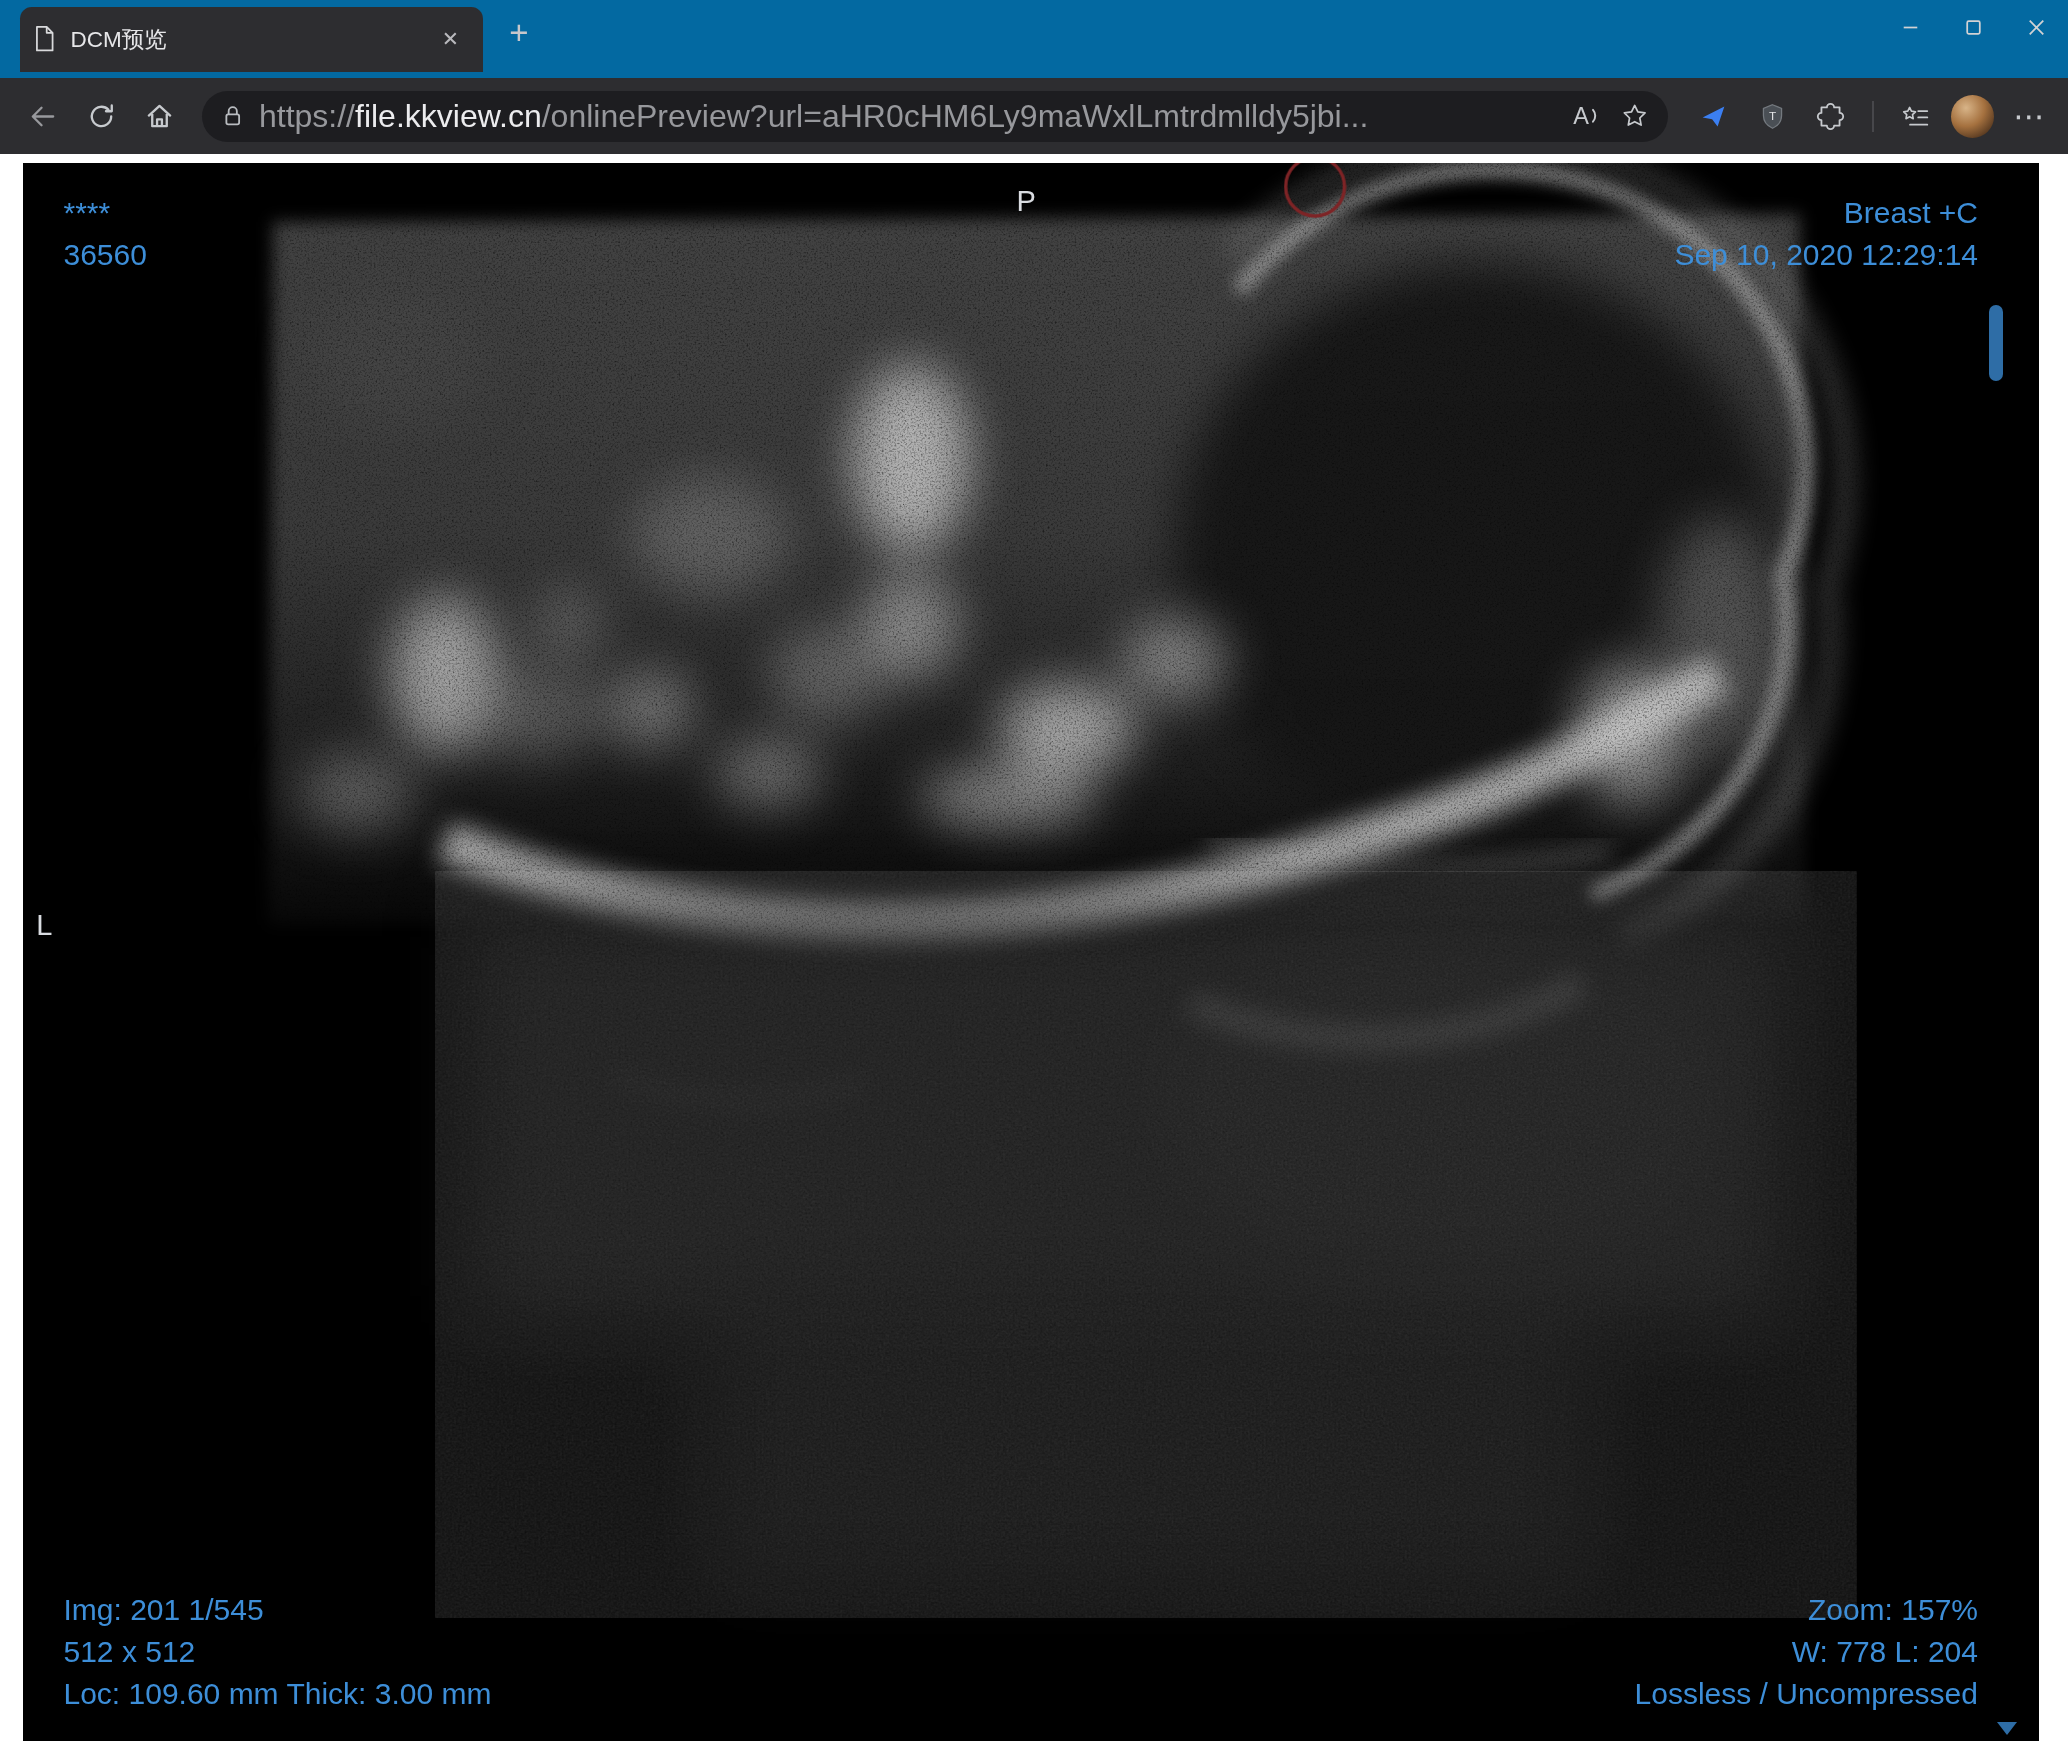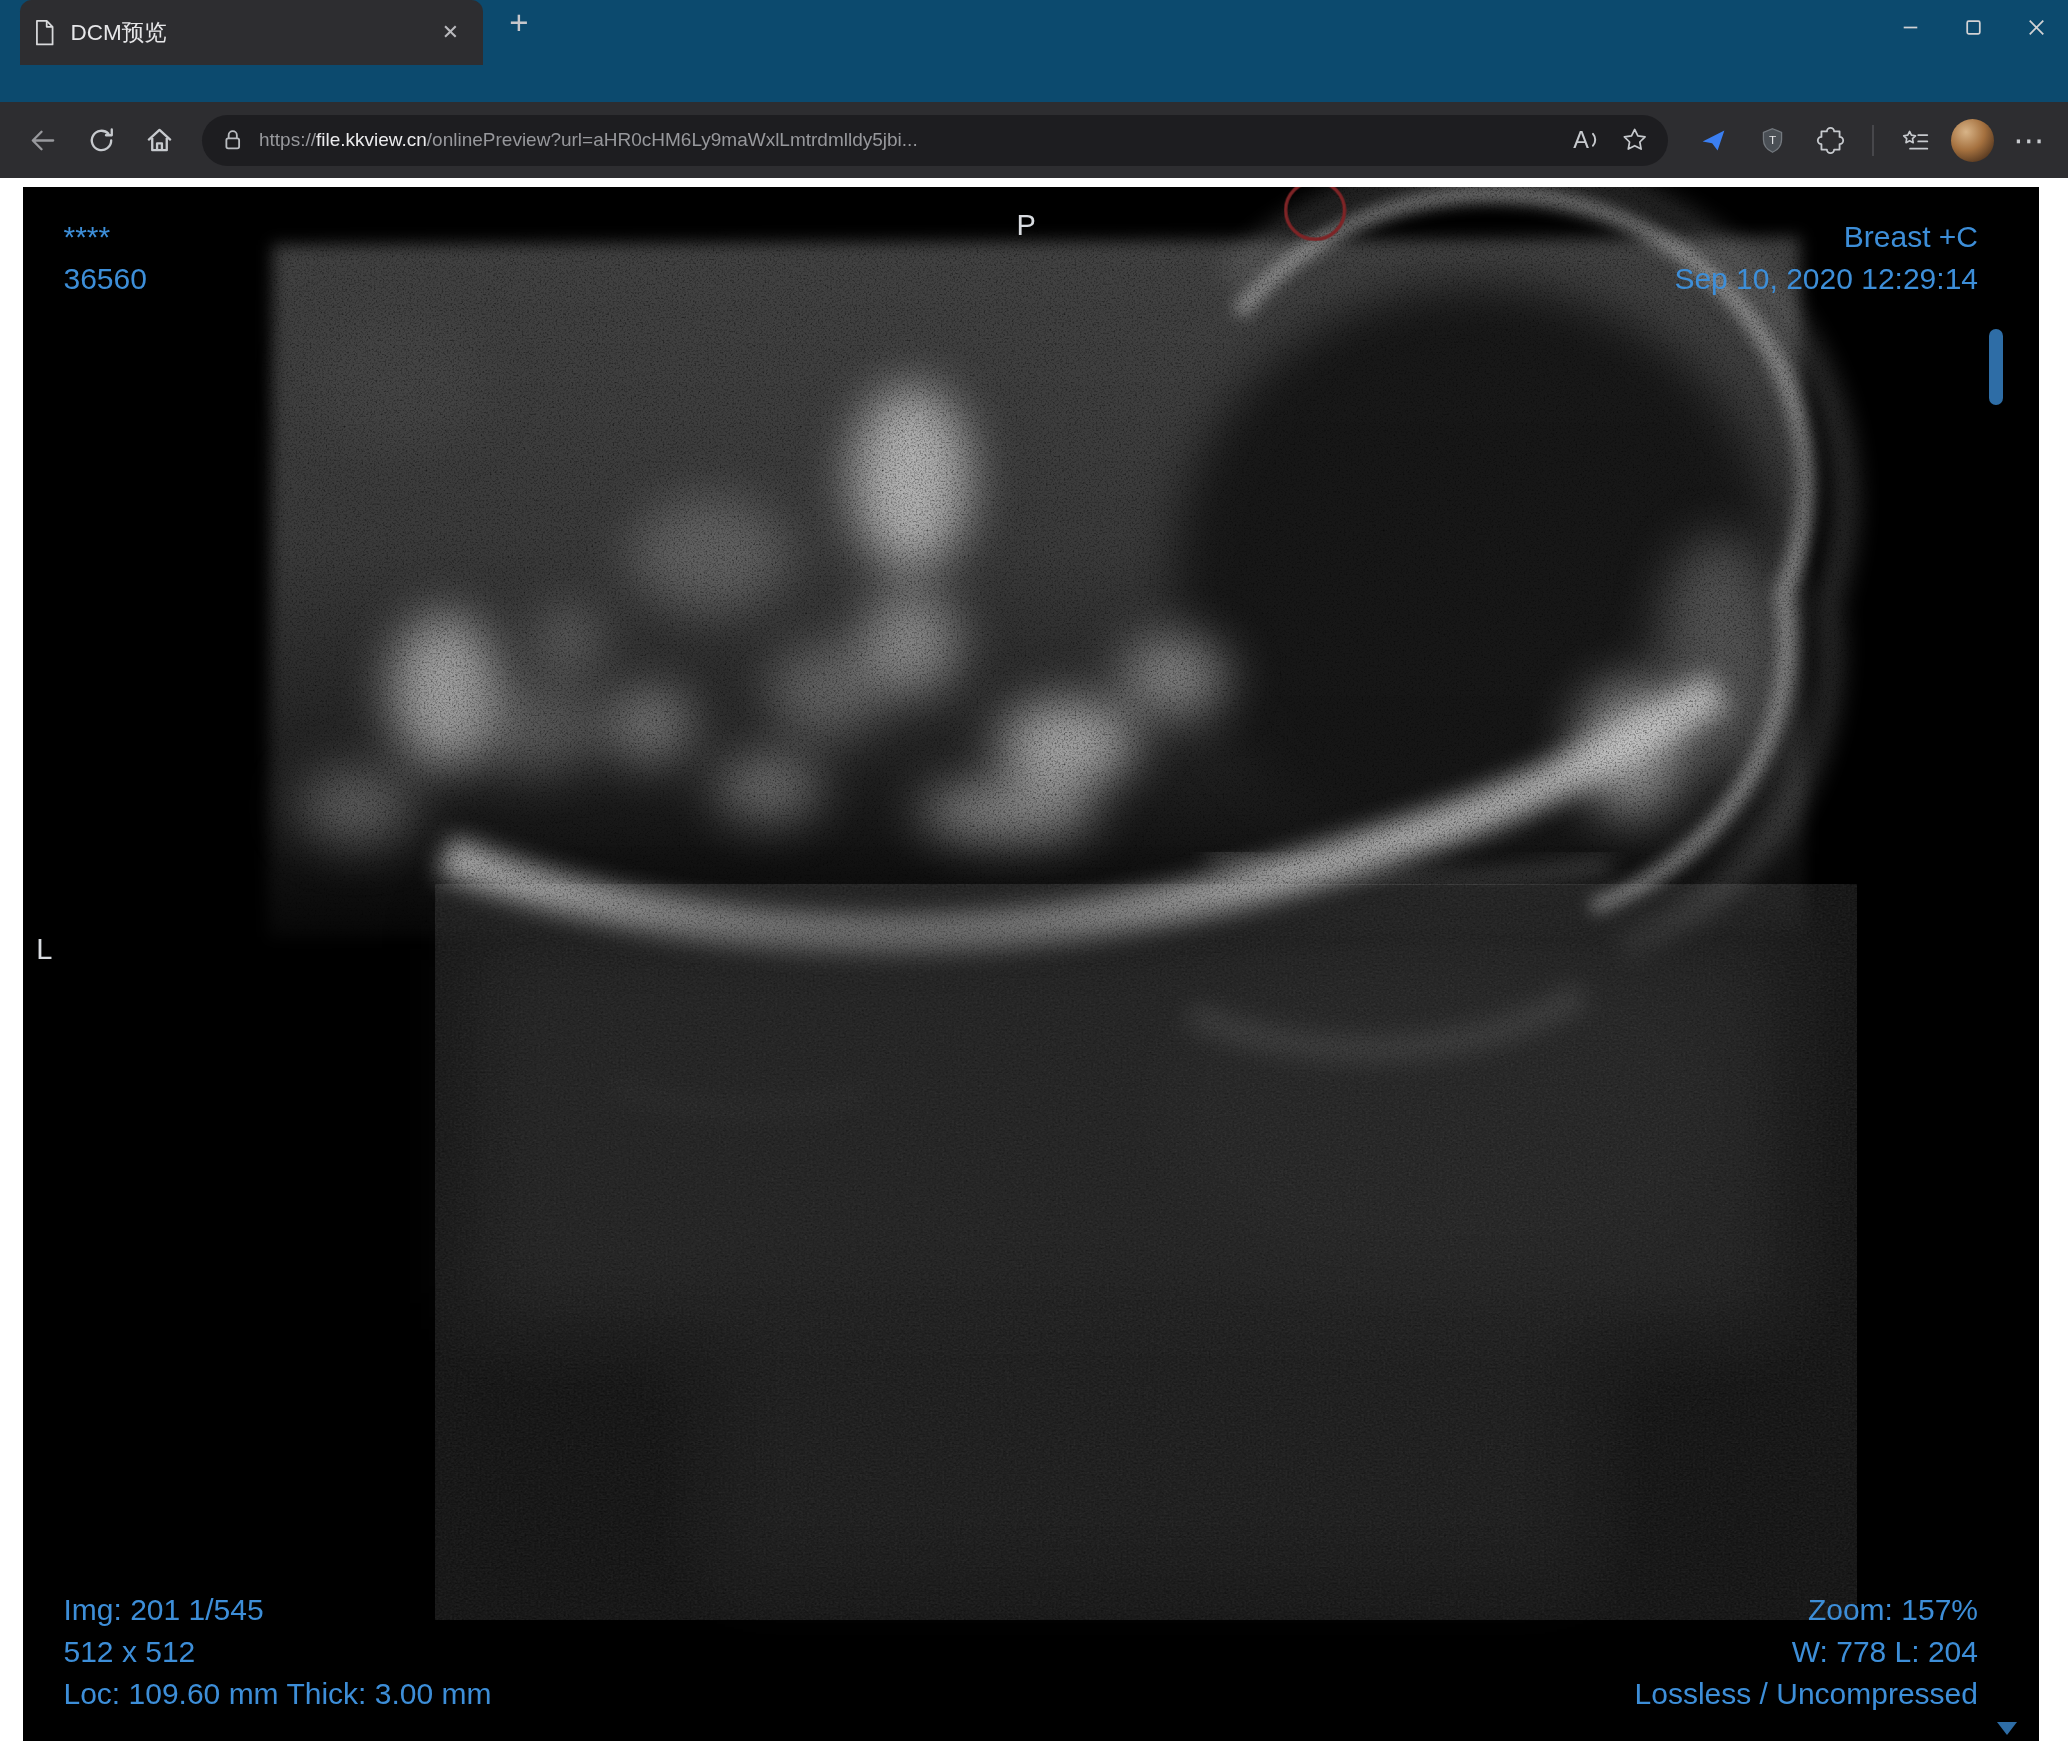--- a/index.html
+++ b/index.html
@@ -4,22 +4,22 @@
 <style>
   * { margin:0; padding:0; box-sizing:border-box; }
   html,body { background:#000; }
   body { font-family:"Liberation Sans", sans-serif; }
   .window{
     position:relative; width:2068px; height:1764px;
     background:#1c1c1e; display:flex; flex-direction:column; overflow:hidden;
   }
   
   .tabstrip{
-    position:relative; height:102px; background:#0c4a6e;
-    display:flex; align-items:flex-start; padding-left:19.6px; flex:0 0 auto;
+    position:relative; height:78px; background:#0369a1;
+    display:flex; align-items:center; padding-left:19.6px; flex:0 0 auto;
   }
   .tab{
     width:463px; height:65px; background:#2d2d30; border-radius:11.8px 11.8px 0 0;
     display:flex; align-items:center; padding:0 13.7px; gap:13.7px;
   }
   .tab .doc-icon{ width:23.5px; height:27.4px; flex:0 0 auto; }
   .tab .tab-title{ flex:1; color:#e6e6e8; font-size:22.5px; white-space:nowrap; overflow:hidden; }
   .tab-close{
     width:37px; height:37px; border:none; background:transparent; color:#b9b9bd;
     font-size:20.6px; line-height:1; display:flex; align-items:center; justify-content:center;
@@ -42,21 +42,21 @@
   }
   .nav-btn{
     width:53px; height:51px; border:none; background:transparent; border-radius:7.8px;
     display:flex; align-items:center; justify-content:center; cursor:pointer; flex:0 0 auto;
   }
   .addressbar{
     flex:1; height:51px; margin-left:9.8px; background:#1d1d20; border-radius:25.5px;
     display:flex; align-items:center; padding:0 9.8px 0 17.6px; min-width:0;
   }
   .url-text{
-    flex:1; min-width:0; margin-left:13.7px; font-size:19px; white-space:nowrap;
+    flex:1; min-width:0; margin-left:13.7px; font-size:32px; white-space:nowrap;
     overflow:hidden; color:#97989c;
   }
   .url-text .host{ color:#ececee; }
   .pill-btn{
     width:47px; height:43px; border:none; background:transparent; border-radius:7.8px;
     display:flex; align-items:center; justify-content:center; cursor:pointer; flex:0 0 auto;
     color:#c7cace; font-size:23.5px; gap:2px;
   }
   .tool-group{ display:flex; align-items:center; gap:11.8px; margin-left:15.7px; flex:0 0 auto; }
   .tool-btn{

